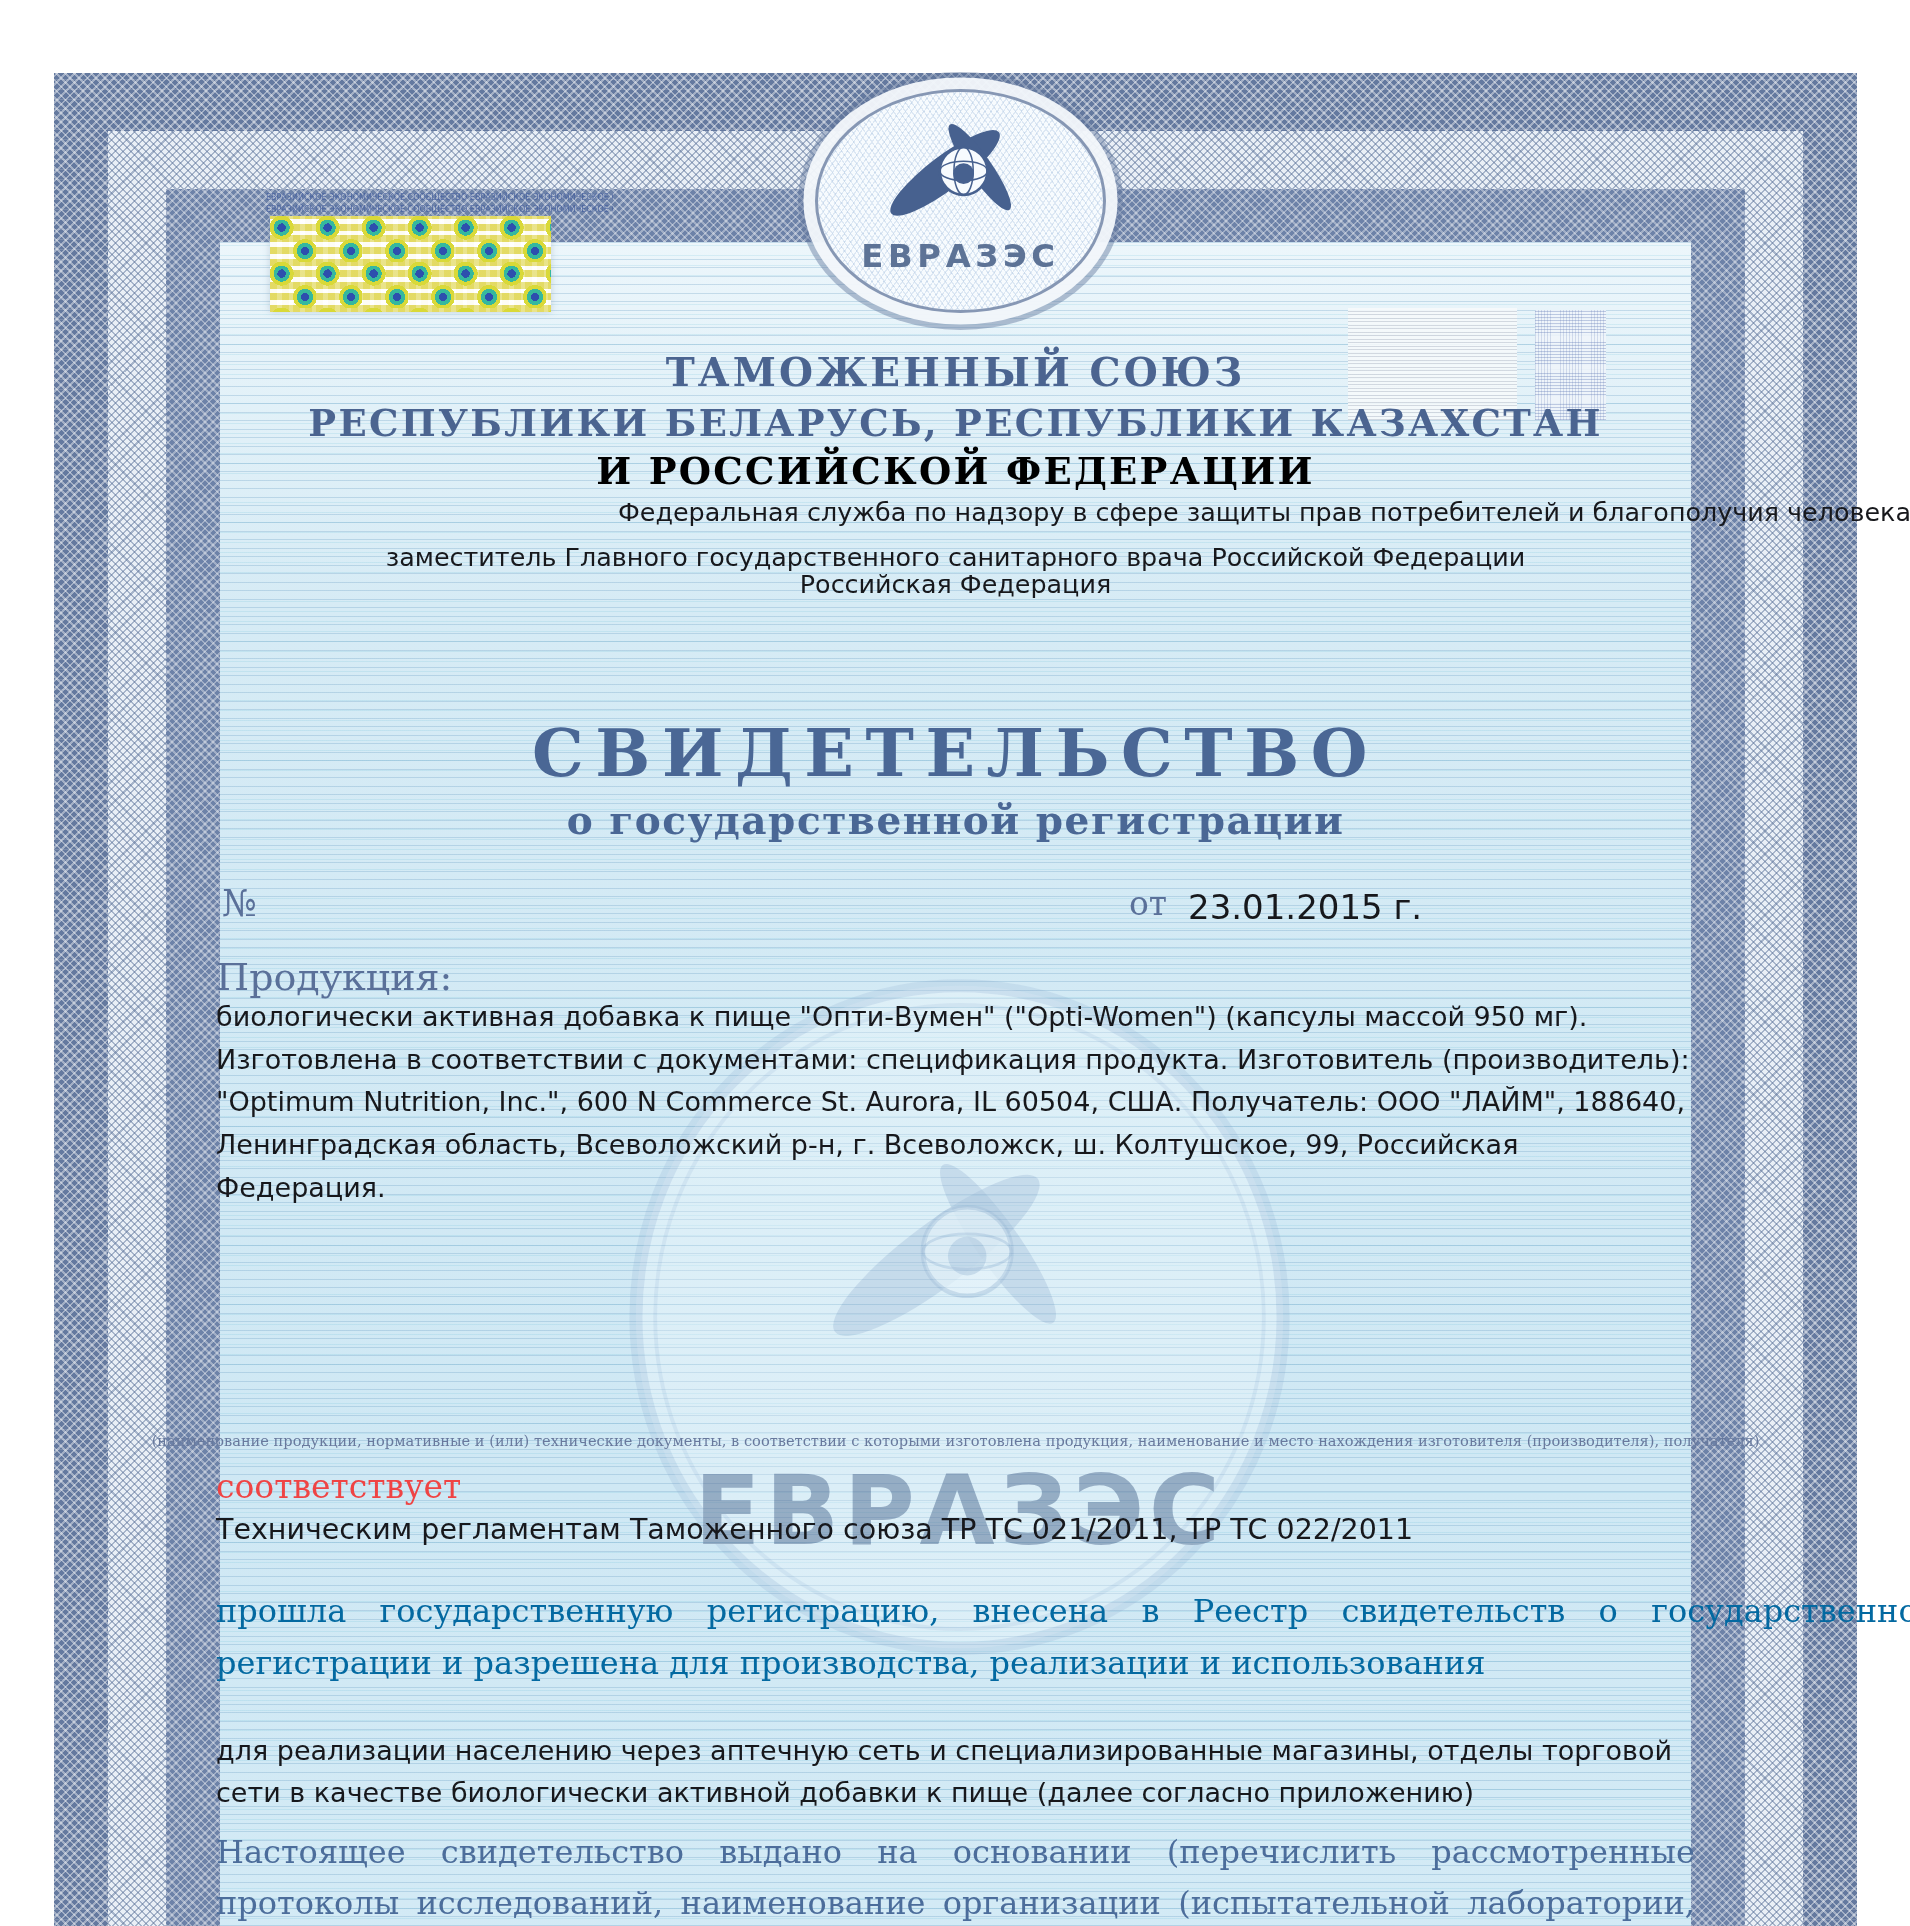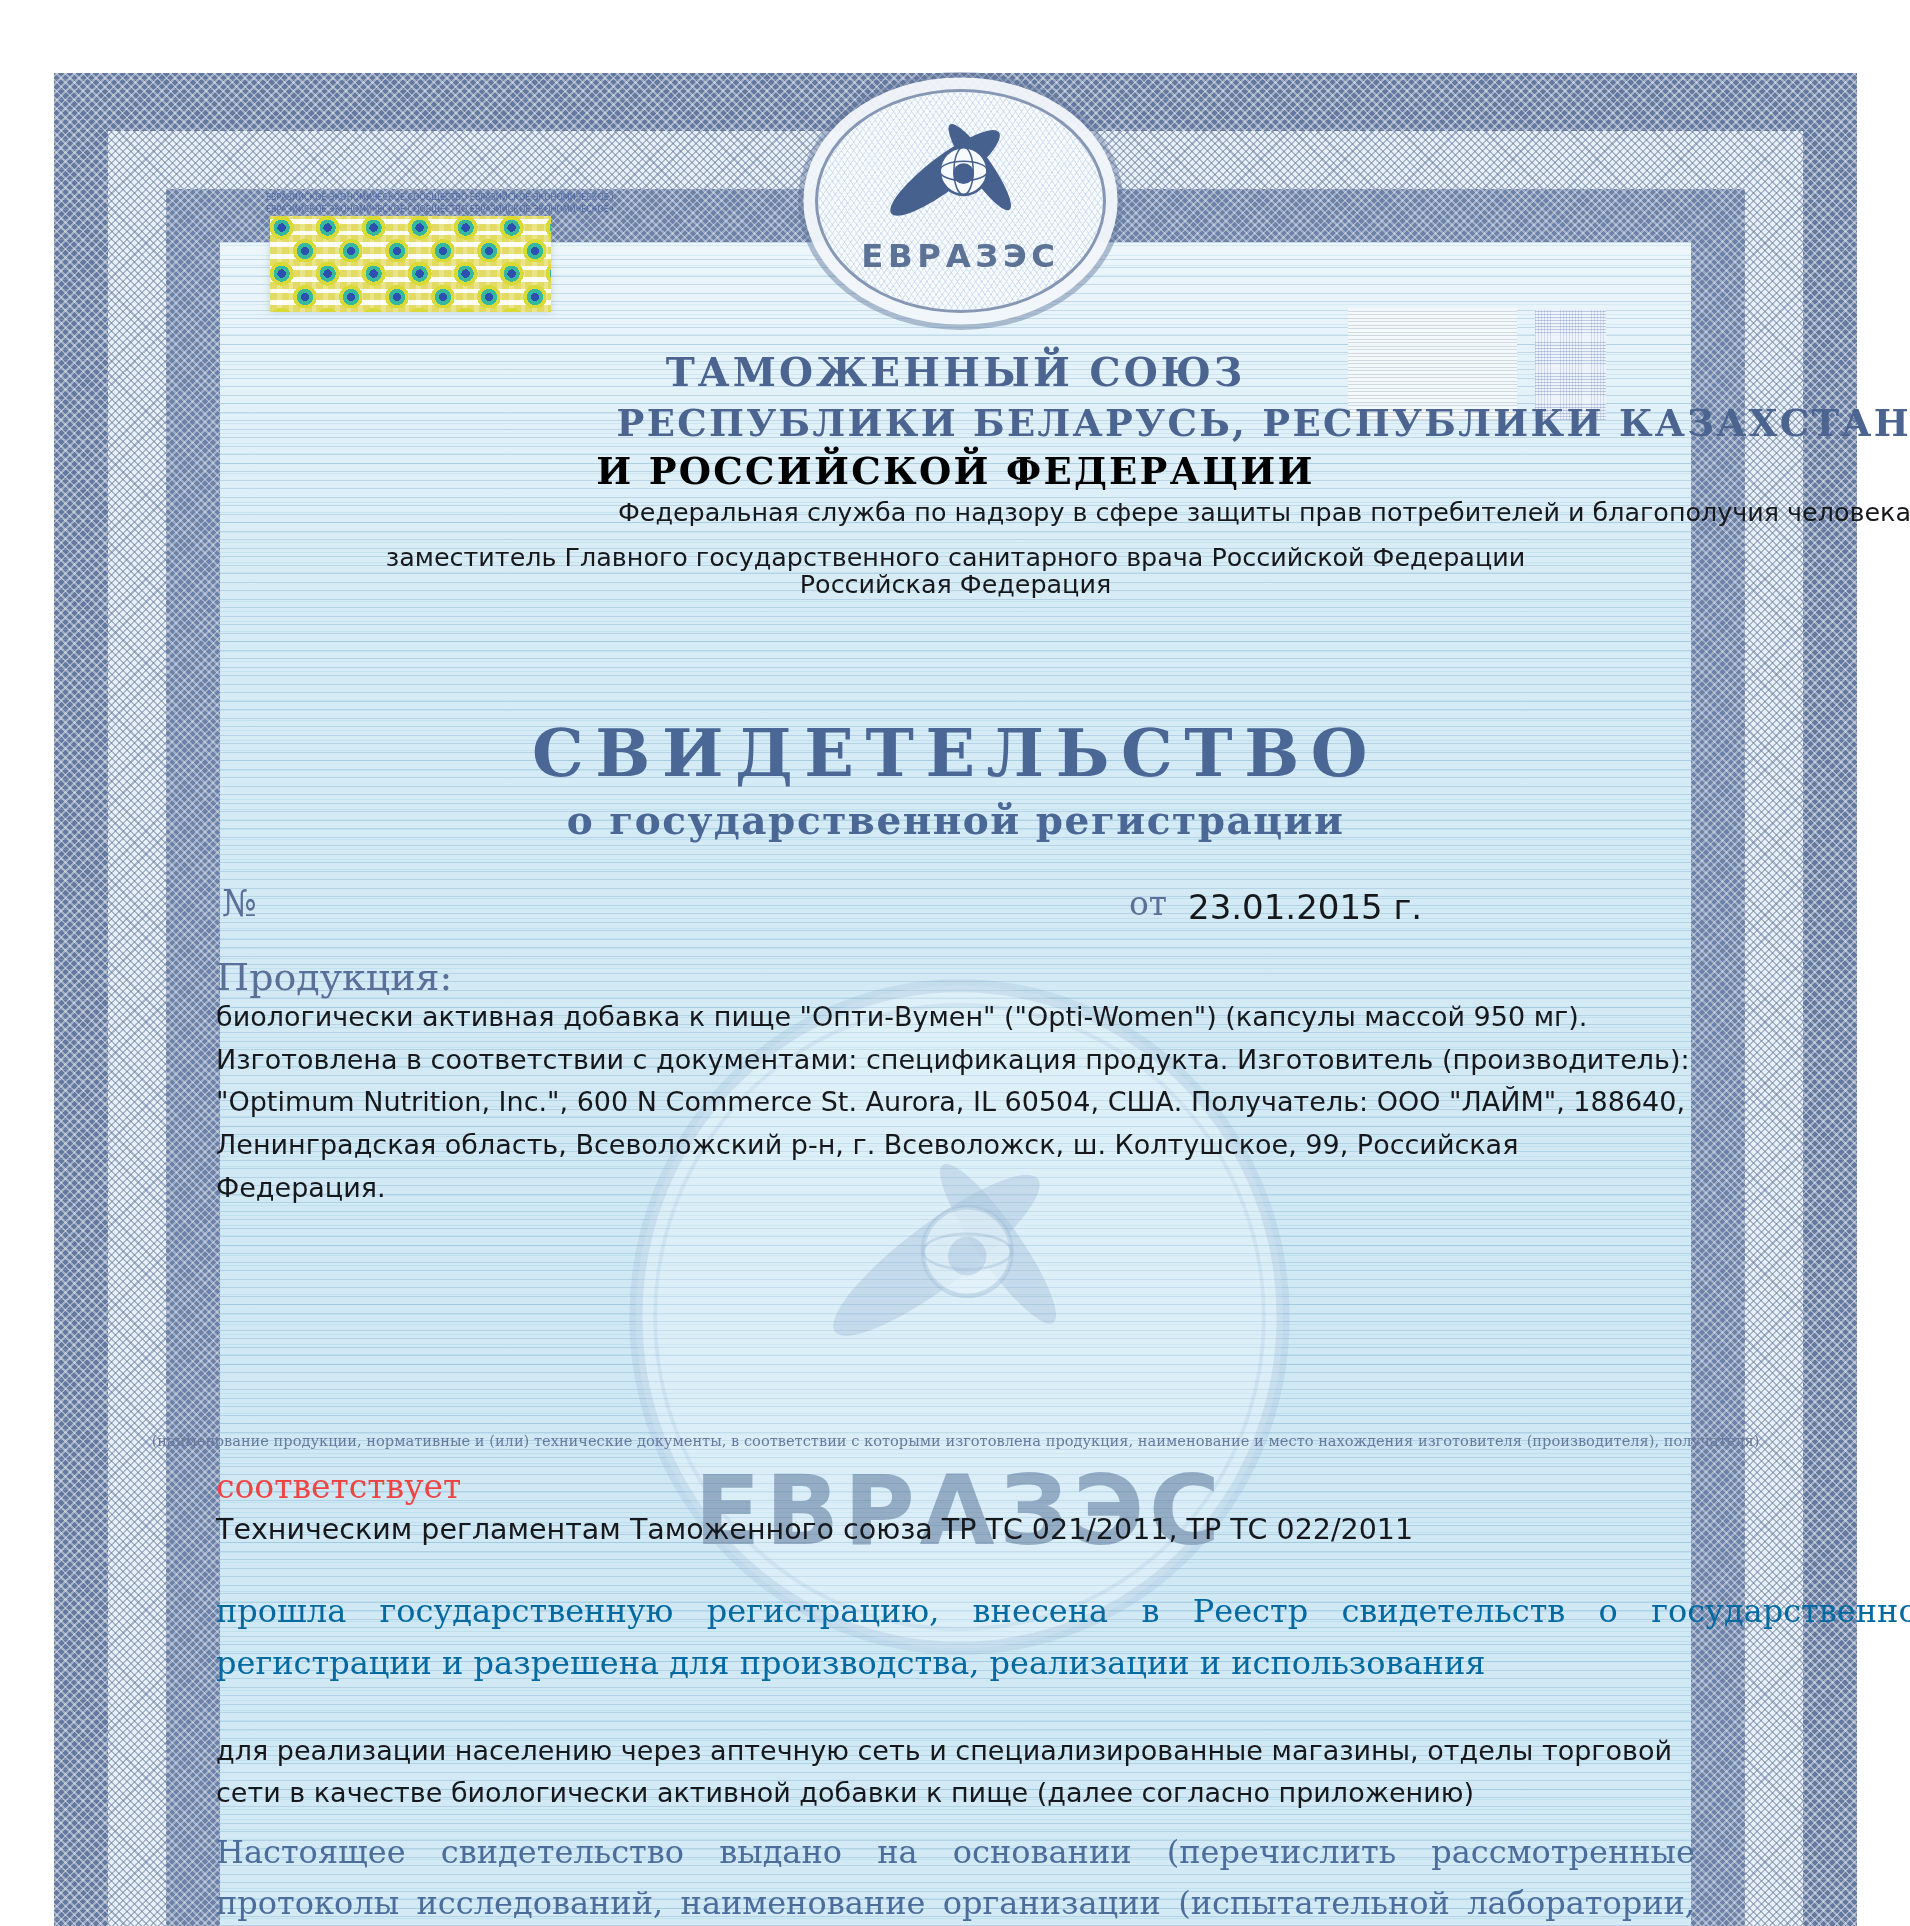--- a/index.html
+++ b/index.html
@@ -83,21 +83,21 @@
   }
   .logo-oval svg { position:absolute; inset:0; width:100%; height:100%; }
   
   .watermark { position:absolute; left:628px; top:978px; width:663px; height:678px; z-index:2; opacity:.5; }
   .watermark svg { width:100%; height:100%; }
   
   .c { position:absolute; left:0; width:100%; text-align:center; }
   .blue-serif { color:#4a6795; font-family:"DejaVu Serif", serif; }
   .black-sans { color:#17181c; font-family:"DejaVu Sans", sans-serif; }
   .hdr1 { top:349px;  font-size:39px; font-weight:bold; letter-spacing:3.1px; color:#4b6490; z-index:7; }
-  .hdr2 { top:401px; font-size:37px;  font-weight:bold; letter-spacing:2.3px; color:#4b6490; z-index:7;text-align:right; }
+  .hdr2 { top:401px; font-size:37px;  font-weight:bold; letter-spacing:2.3px; color:#4b6490; z-index:7; }
   .hdr3 { top:449px; font-size:37px;  font-weight:bold; letter-spacing:2.3px; color:#000000; z-index:7; }
   .agency1 { top:497px; font-size:25.4px; z-index:7;text-align:right; }
   .agency2 { top:534px; font-size:25.4px; z-index:7;margin-top:8px; }
   .agency3 { top:569px; font-size:25.4px; z-index:7; }
   .auth-note { top:652px; font-size:15px; color:#68799d; z-index:7; white-space:nowrap; }
   .title-main { top:715px; font-size:65px; font-weight:bold; letter-spacing:11.6px; color:#4a6795; z-index:7; }
   .title-sub  { top:797px; font-size:39px; font-weight:bold; letter-spacing:1.5px; color:#4a6795; z-index:7; }
   .numrow { position:absolute; top:882px; left:0; width:100%; height:46px; z-index:7; }
   .no-sign   { position:absolute; left:222px;  top:0;   font-size:37px; color:#5a7099; }
   .no-value  { position:absolute; left:283px;  top:5.4px; font-size:34px; letter-spacing:0.8px; }

